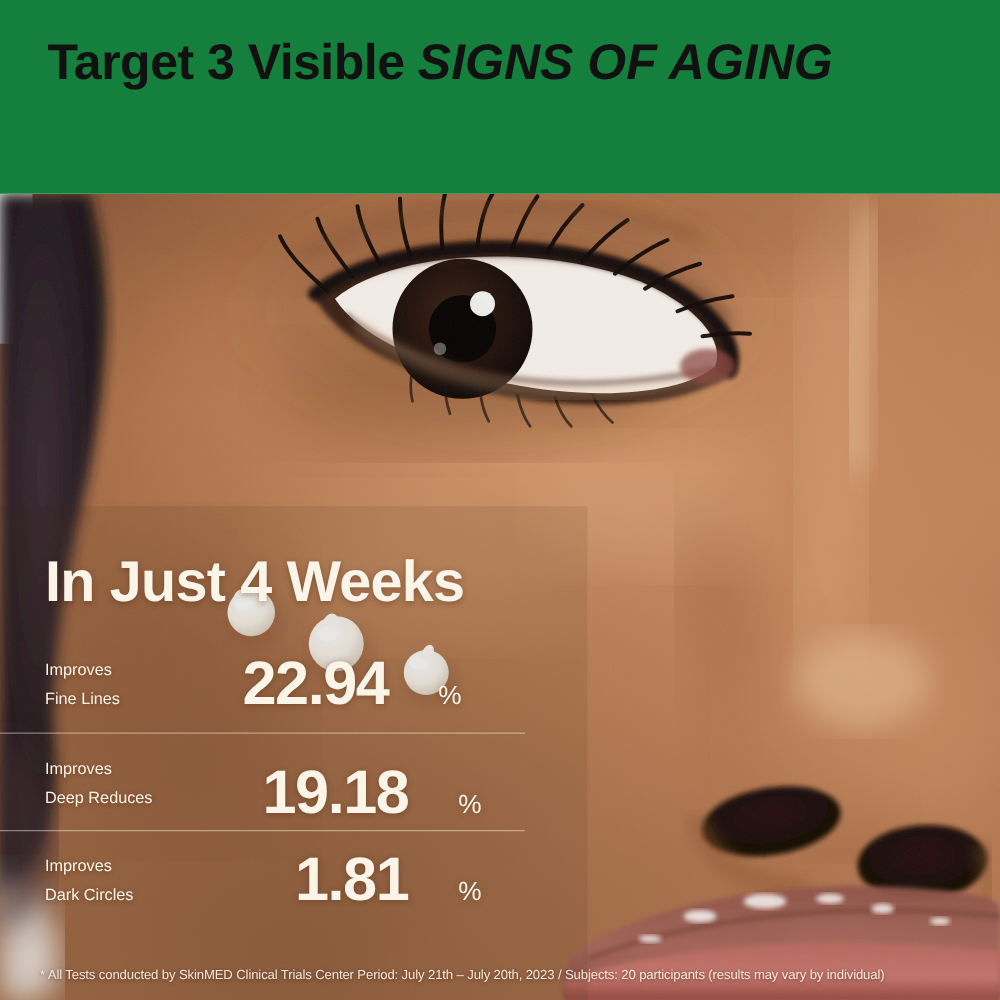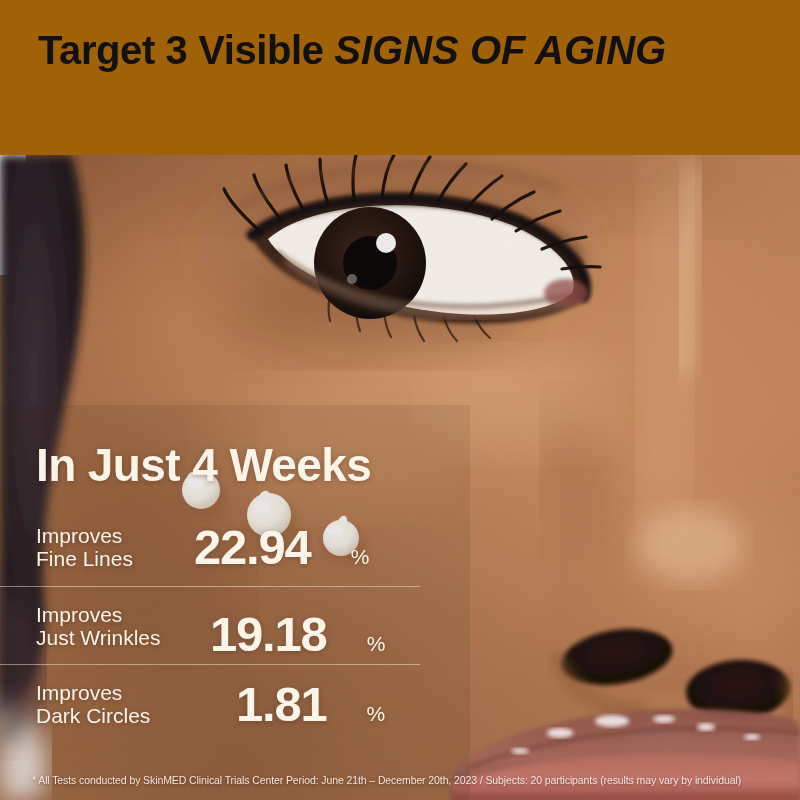--- a/index.html
+++ b/index.html
@@ -13,21 +13,21 @@
   .ad {
     position: relative;
     width: 800px; height: 800px;
     overflow: hidden;
   }
 
   
   .banner {
     position: absolute; left: 0; top: 0;
     width: 800px; height: 155px;
-    background: #a16207;
+    background: #15803d;
     z-index: 40;
   }
   .headline {
     position: absolute; left: 38px; top: 28px;
     font-size: 40px; font-weight: 700; color: #111111;
     letter-spacing: -0.4px; white-space: nowrap;
   }
   .headline .em {
     font-style: italic; font-weight: 700;
     letter-spacing: 0px;
@@ -68,21 +68,21 @@
   .row {
     position: relative;
     height: 78px;
     padding-left: 36px;
     display: flex;
     align-items: center;
   }
   .row + .row { border-top: 1px solid rgba(255,248,235,0.45); }
   .row .label {
     width: 148px;
-    font-size: 21px; line-height: 23px; font-weight: 400;
+    font-size: 13px; line-height: 23px; font-weight: 400;
     color: #fbf4e9;
     text-shadow: 0 1px 4px rgba(60,28,10,0.4);
   }
   .row .value {
     display: flex; align-items: baseline;
     text-shadow: 0 1px 5px rgba(60,28,10,0.35);
     gap: 36px;
   }
   .row .num {
     font-size: 49px; font-weight: 700; letter-spacing: -1.2px;
@@ -324,21 +324,21 @@
         </div>
         <div class="value">
           <span class="num">22.94</span>
           <span class="pct">%</span>
         </div>
       </div>
 
       <div class="row r2">
         <div class="label">
           <div>Improves</div>
-          <div>Just Wrinkles</div>
+          <div>Deep Reduces</div>
         </div>
         <div class="value">
           <span class="num">19.18</span>
           <span class="pct">%</span>
         </div>
       </div>
 
       <div class="row r3">
         <div class="label">
           <div>Improves</div>
@@ -346,15 +346,15 @@
         </div>
         <div class="value">
           <span class="num">1.81</span>
           <span class="pct">%</span>
         </div>
       </div>
 
     </div>
   </div>
 
-  <div class="disclaimer">* All Tests conducted by SkinMED Clinical Trials Center Period: June 21th – December 20th, 2023 / Subjects: 20 participants (results may vary by individual)</div>
+  <div class="disclaimer">* All Tests conducted by SkinMED Clinical Trials Center Period: July 21th – July 20th, 2023 / Subjects: 20 participants (results may vary by individual)</div>
 
 </div>
 
 </body></html>

